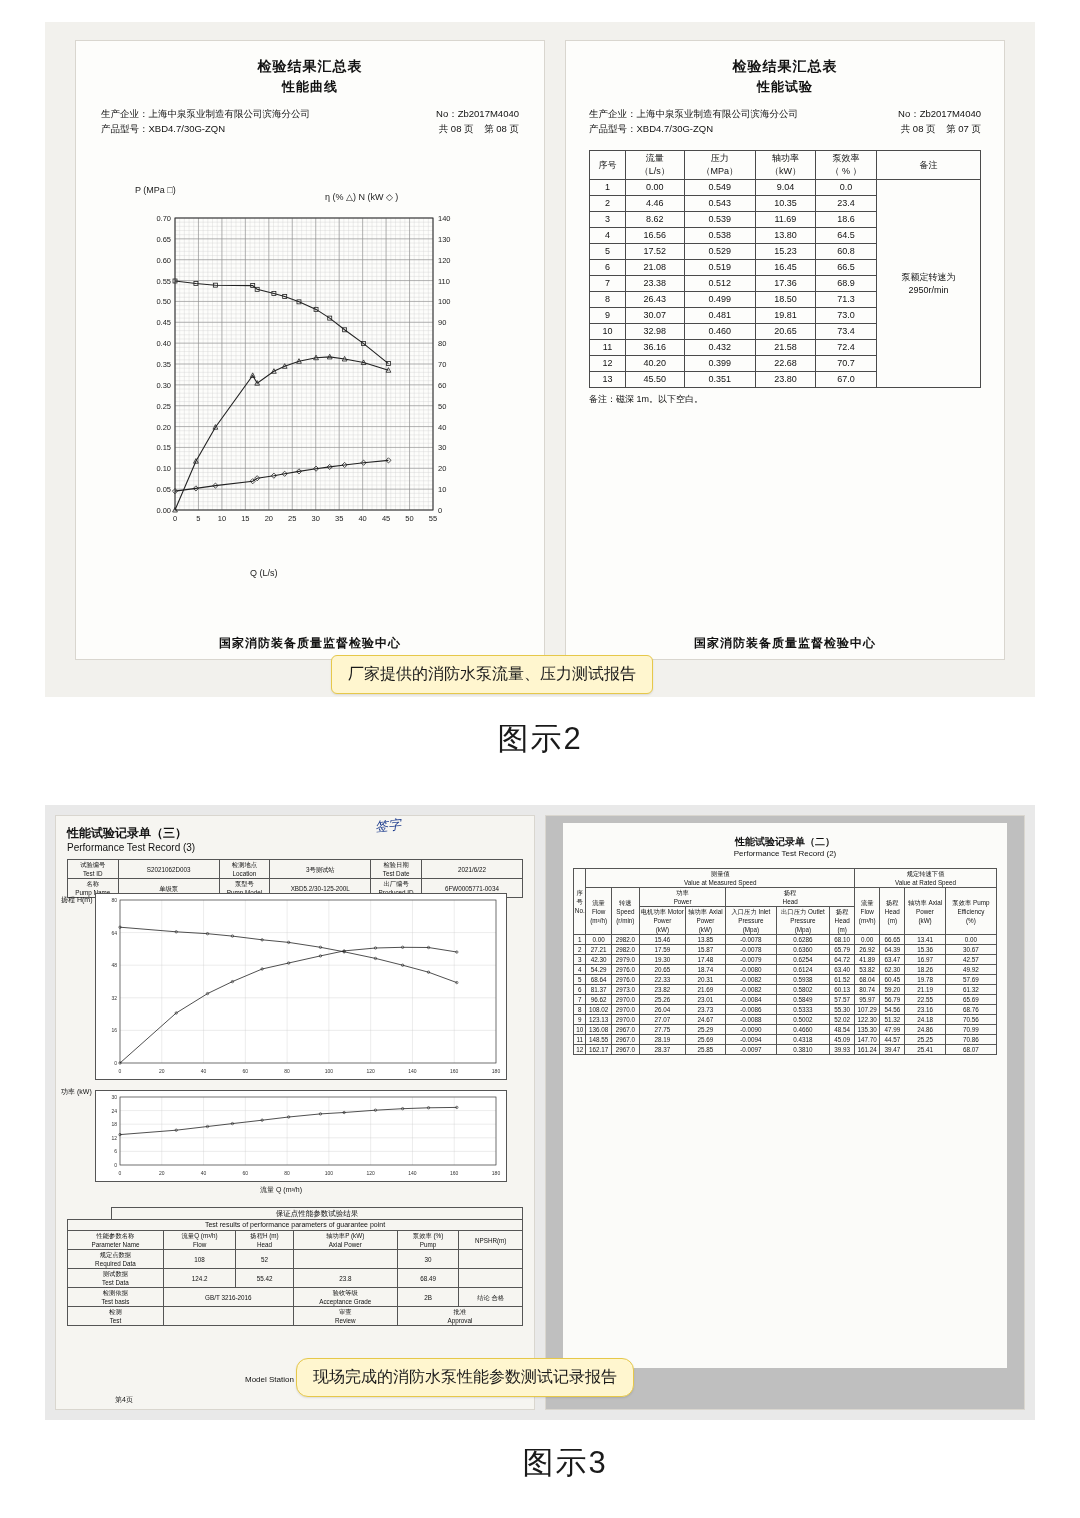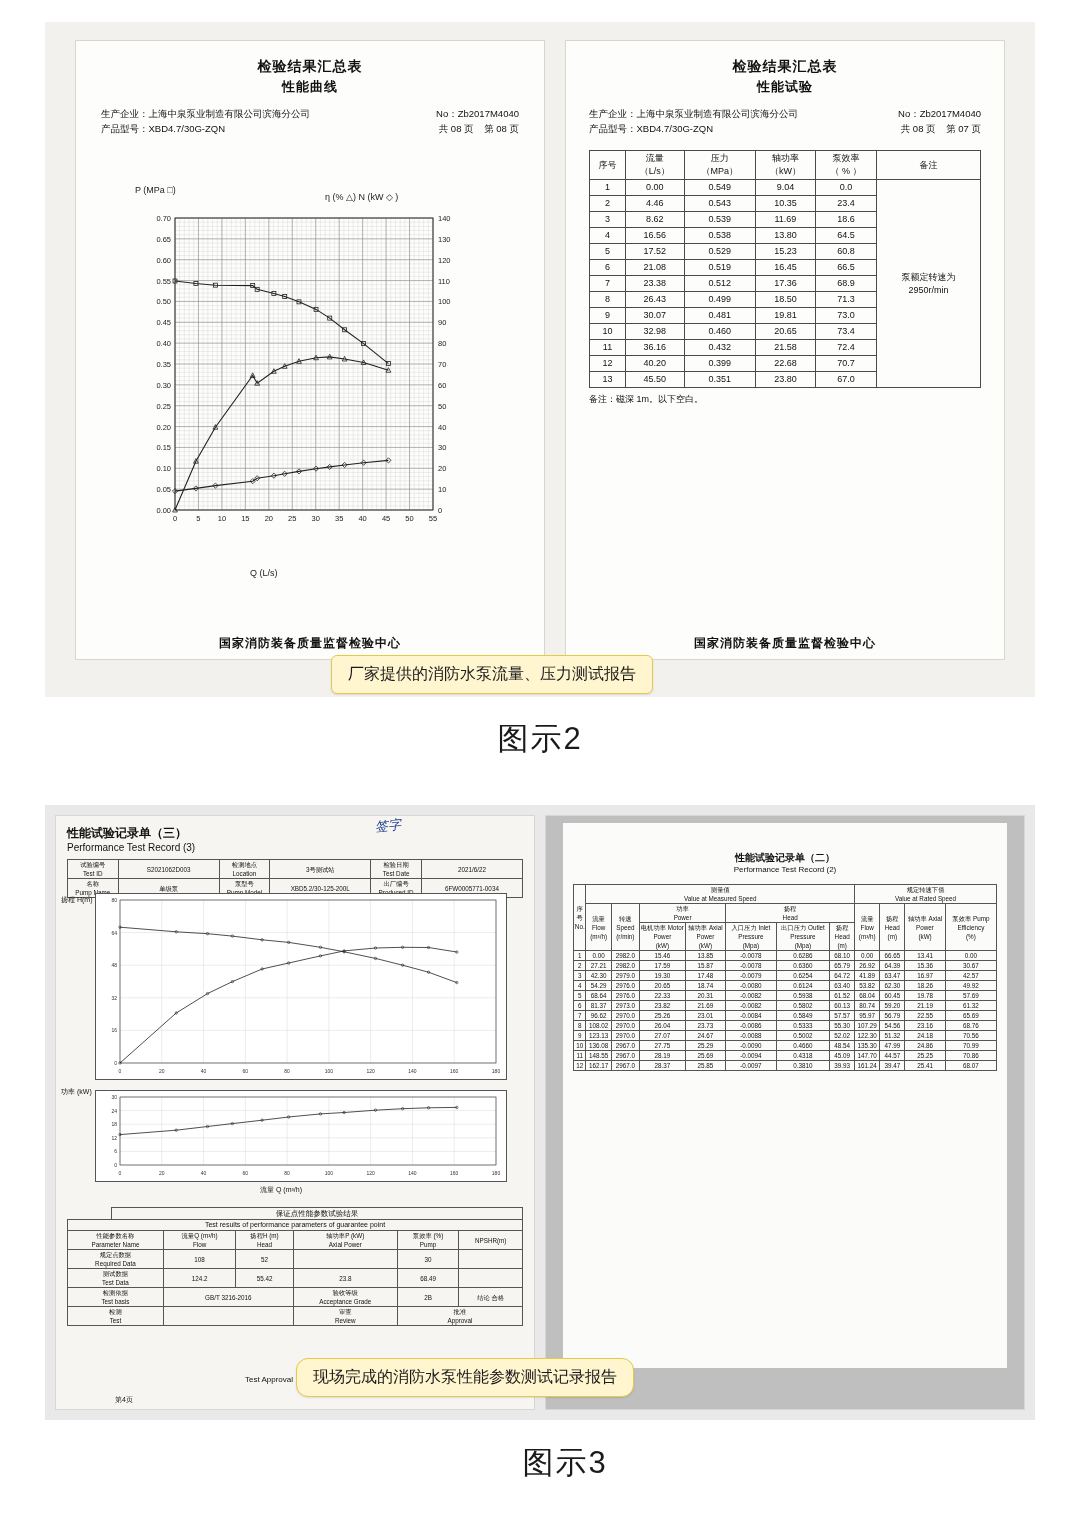--- a/index.html
+++ b/index.html
@@ -652,28 +652,28 @@
               <tr>
                 <td>检测<br>Test</td>
                 <td colspan="2">&nbsp;</td>
                 <td>审查<br>Review</td>
                 <td colspan="2">批准<br>Approval</td>
               </tr>
             </tbody>
           </table>
       </div>
 
-      <div class="note" style="left:190px;top:560px;font-size:8px;">Test Approval</div>
+      <div class="note" style="left:190px;top:560px;font-size:8px;">Model Station</div>
       <div class="note" style="left:60px;top:580px;font-size:7px;">第4页</div>
       <div class="handwrite" style="left:320px;top:2px;">签字</div>
     </div>
 
     <div class="sheet" id="sheet-rec2">
       <div id="rec2-paper">
-        <div style="padding:28px 10px 0 10px;">
+        <div style="padding:12px 10px 0 10px;">
           <div style="text-align:center;font-size:10px;font-weight:bold;">性能试验记录单（二）</div>
           <div style="text-align:center;font-size:8px;">Performance Test Record (2)</div>
           <table class="micro" style="margin-top:10px;" id="rec2-table">
               <tbody>
                 <tr>
                   <th rowspan="3">序号<br>No.</th>
                   <th colspan="7">测量值<br>Value at Measured Speed</th>
                   <th colspan="4">规定转速下值<br>Value at Rated Speed</th>
                 </tr>
                 <tr>

